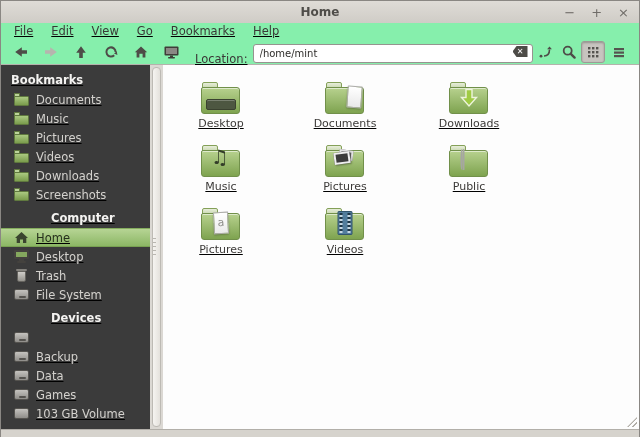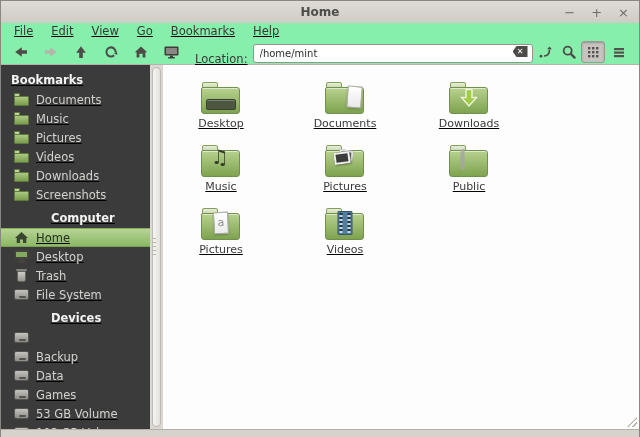--- a/index.html
+++ b/index.html
@@ -314,27 +314,20 @@
       <div class="sb-item">
         <span class="mini">
             <span class="dv-body"></span>
             <span class="dv-slot"></span>
           </span>
         <span>Games</span>
       </div>
       <div class="sb-item">
         <span class="mini">
             <span class="dv-body"></span>
-            <span class="dv-slot"></span>
-          </span>
-        <span>53 GB Volume</span>
-      </div>
-      <div class="sb-item">
-        <span class="mini">
-            <span class="dv-body"></span>
           </span>
         <span>103 GB Volume</span>
       </div>
     </div>
 
     <div class="separator">
       <span class="sep-thumb"></span>
       <span class="sep-grip"></span>
     </div>
 

